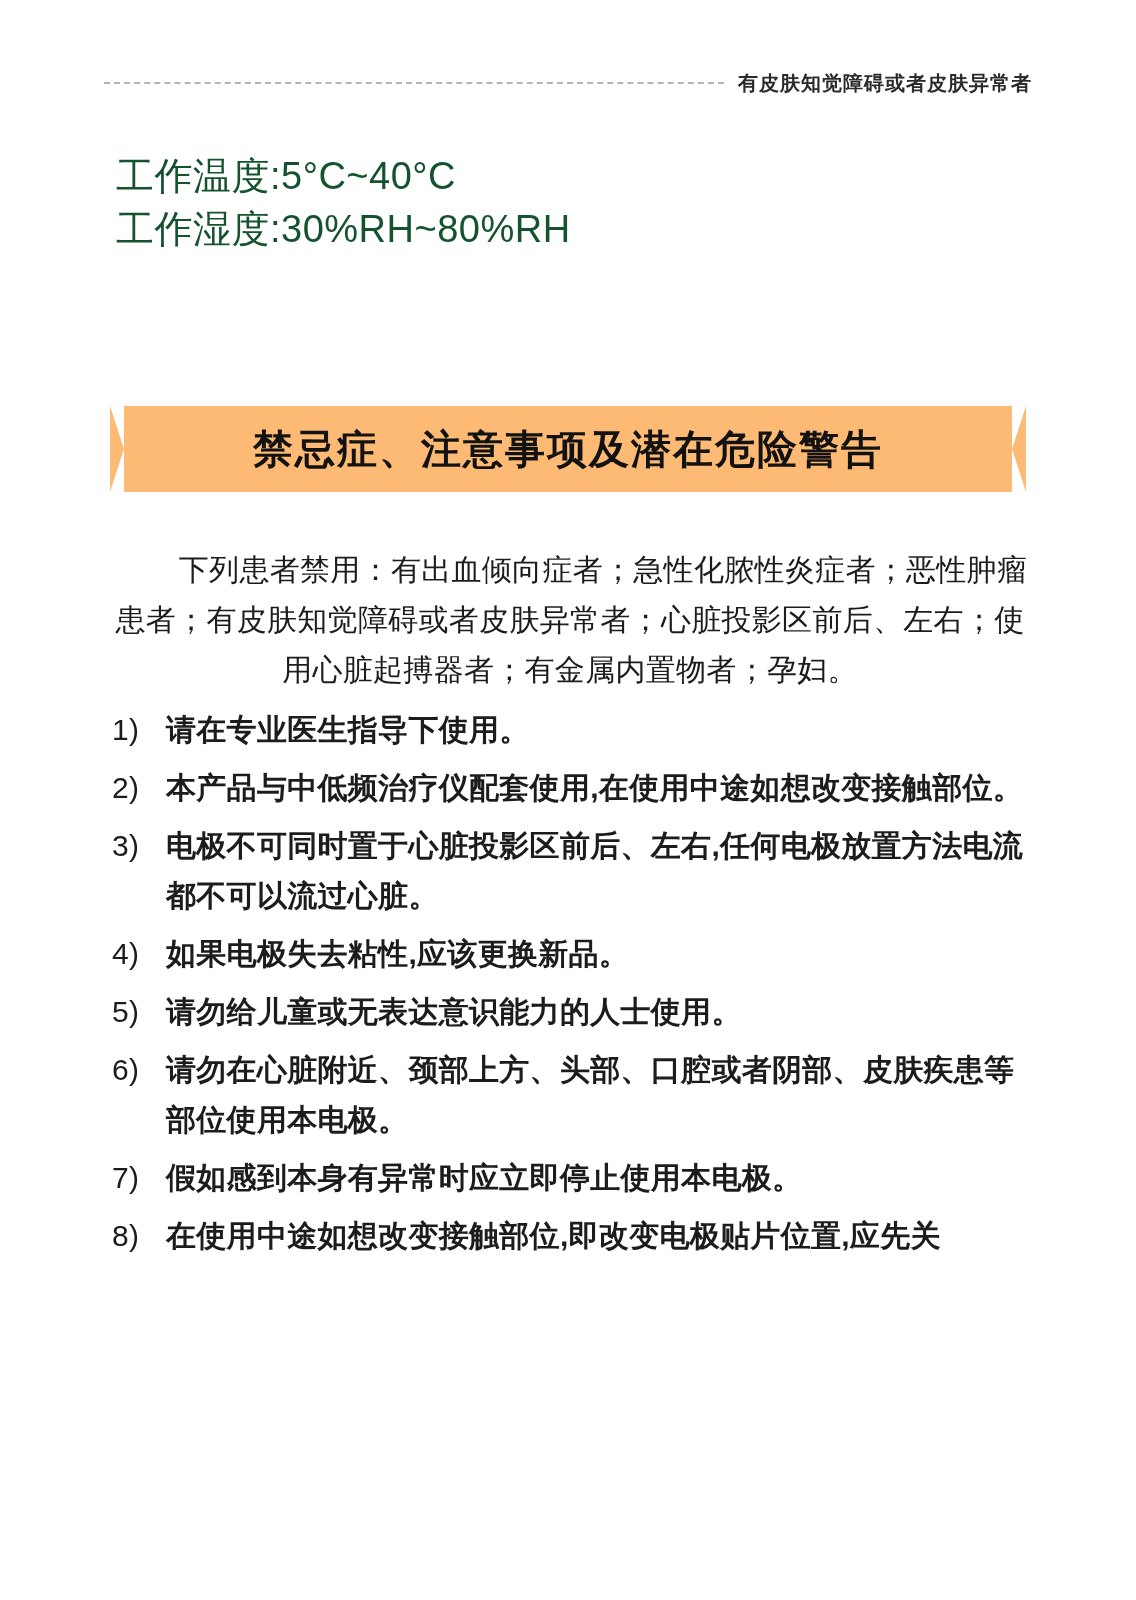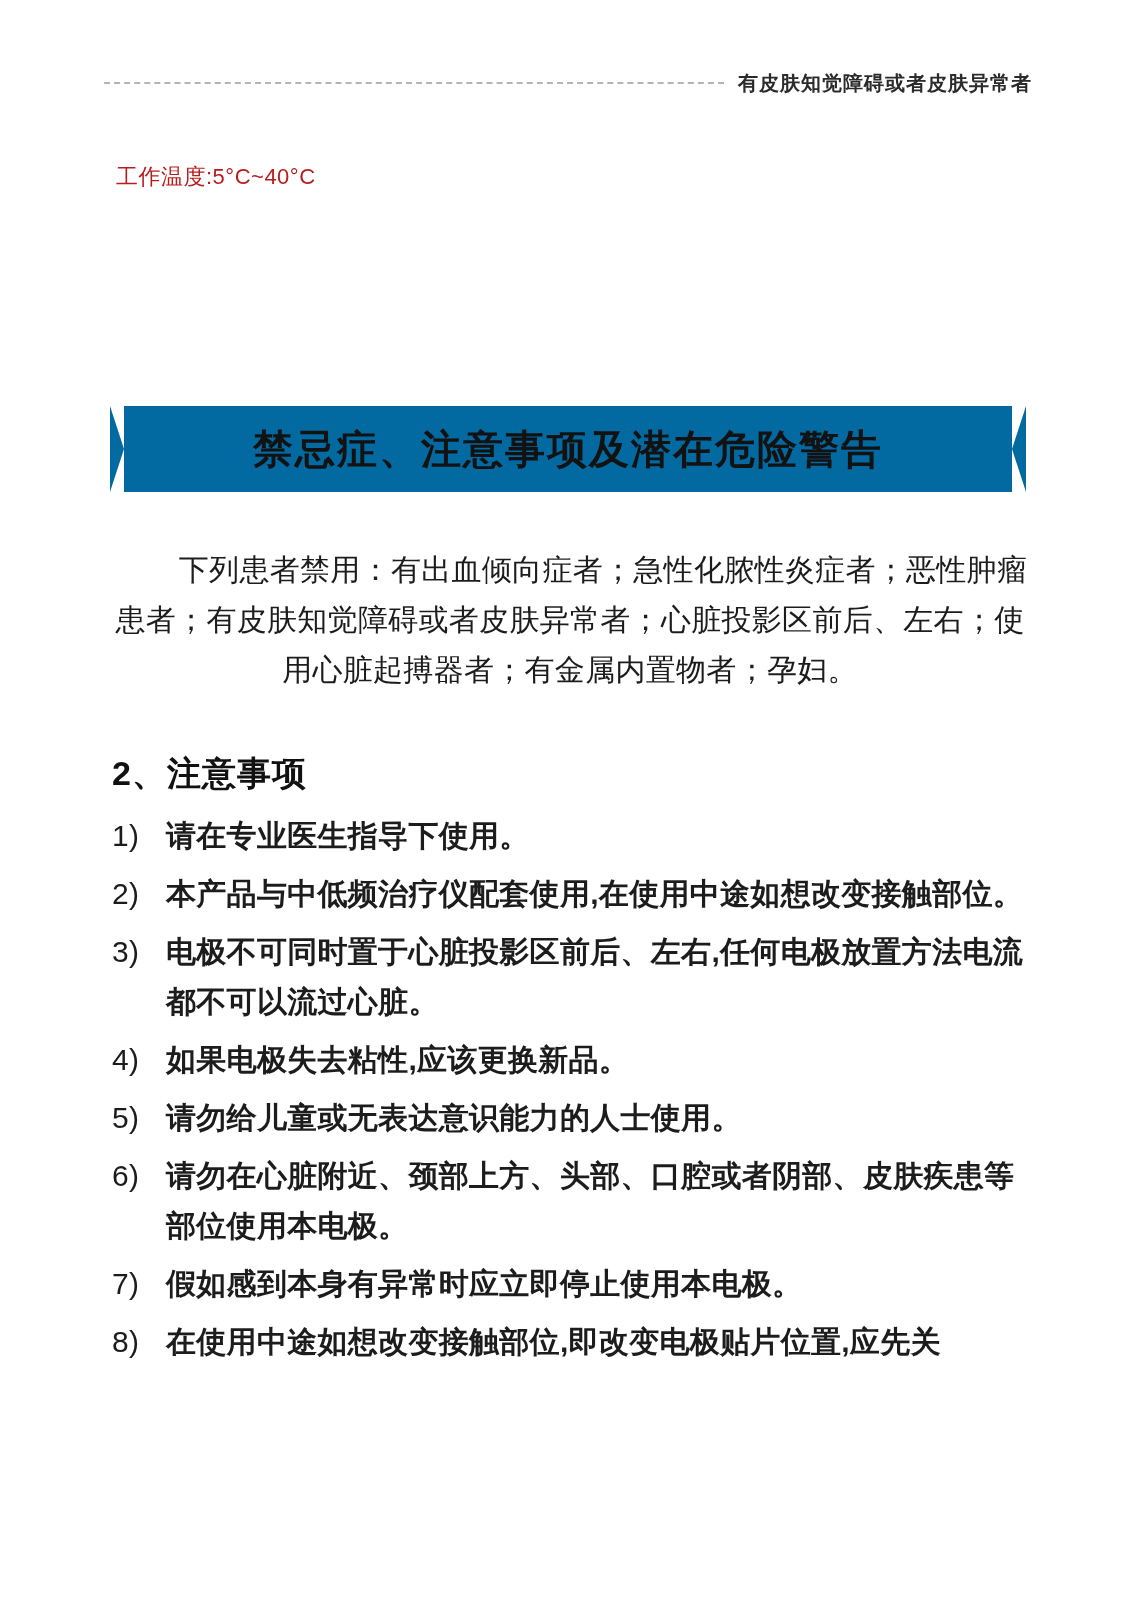--- a/index.html
+++ b/index.html
@@ -49,35 +49,35 @@
   }
 
   
   .specs {
     position: absolute;
     top: 150px;
     left: 116px;
     right: 104px;
   }
   .spec-line {
-    font-size: 22px;
+    font-size: 38px;
     line-height: 53px;
-    color: #b91c1c;
+    color: #14532d;
     letter-spacing: 0.5px;
     white-space: nowrap;
   }
 
   
   .banner {
     position: absolute;
     top: 406px;
     left: 110px;
     width: 916px;
     height: 86px;
-    background: #0369a1;
+    background: #fdba74;
     display: flex;
     align-items: center;
     justify-content: center;
   }
   .banner-notch-left,
   .banner-notch-right {
     position: absolute;
     top: 0;
     width: 0;
     height: 0;
@@ -162,33 +162,33 @@
 
 <div class="page">
 
   <div class="header">
     <div class="header-rule"></div>
     <div class="header-title">有皮肤知觉障碍或者皮肤异常者</div>
   </div>
 
   <div class="specs">
     <div class="spec-line">工作温度:5°C~40°C</div>
+    <div class="spec-line">工作湿度:30%RH~80%RH</div>
   </div>
 
   <div class="banner">
     <div class="banner-notch-left"></div>
     <div class="banner-notch-right"></div>
     <div class="banner-title">禁忌症、注意事项及潜在危险警告</div>
   </div>
 
   <div class="content">
 
     <p class="para">下列患者禁用：有出血倾向症者；急性化脓性炎症者；恶性肿瘤患者；有皮肤知觉障碍或者皮肤异常者；心脏投影区前后、左右；使用心脏起搏器者；有金属内置物者；孕妇。</p>
 
-    <h2 class="sub-heading second">2、注意事项</h2>
 
     <ul class="num-list">
       <li class="num-item">
         <span class="num-marker">1)</span>
         <span class="num-text">请在专业医生指导下使用。</span>
       </li>
       <li class="num-item">
         <span class="num-marker">2)</span>
         <span class="num-text">本产品与中低频治疗仪配套使用,在使用中途如想改变接触部位。</span>
       </li>

